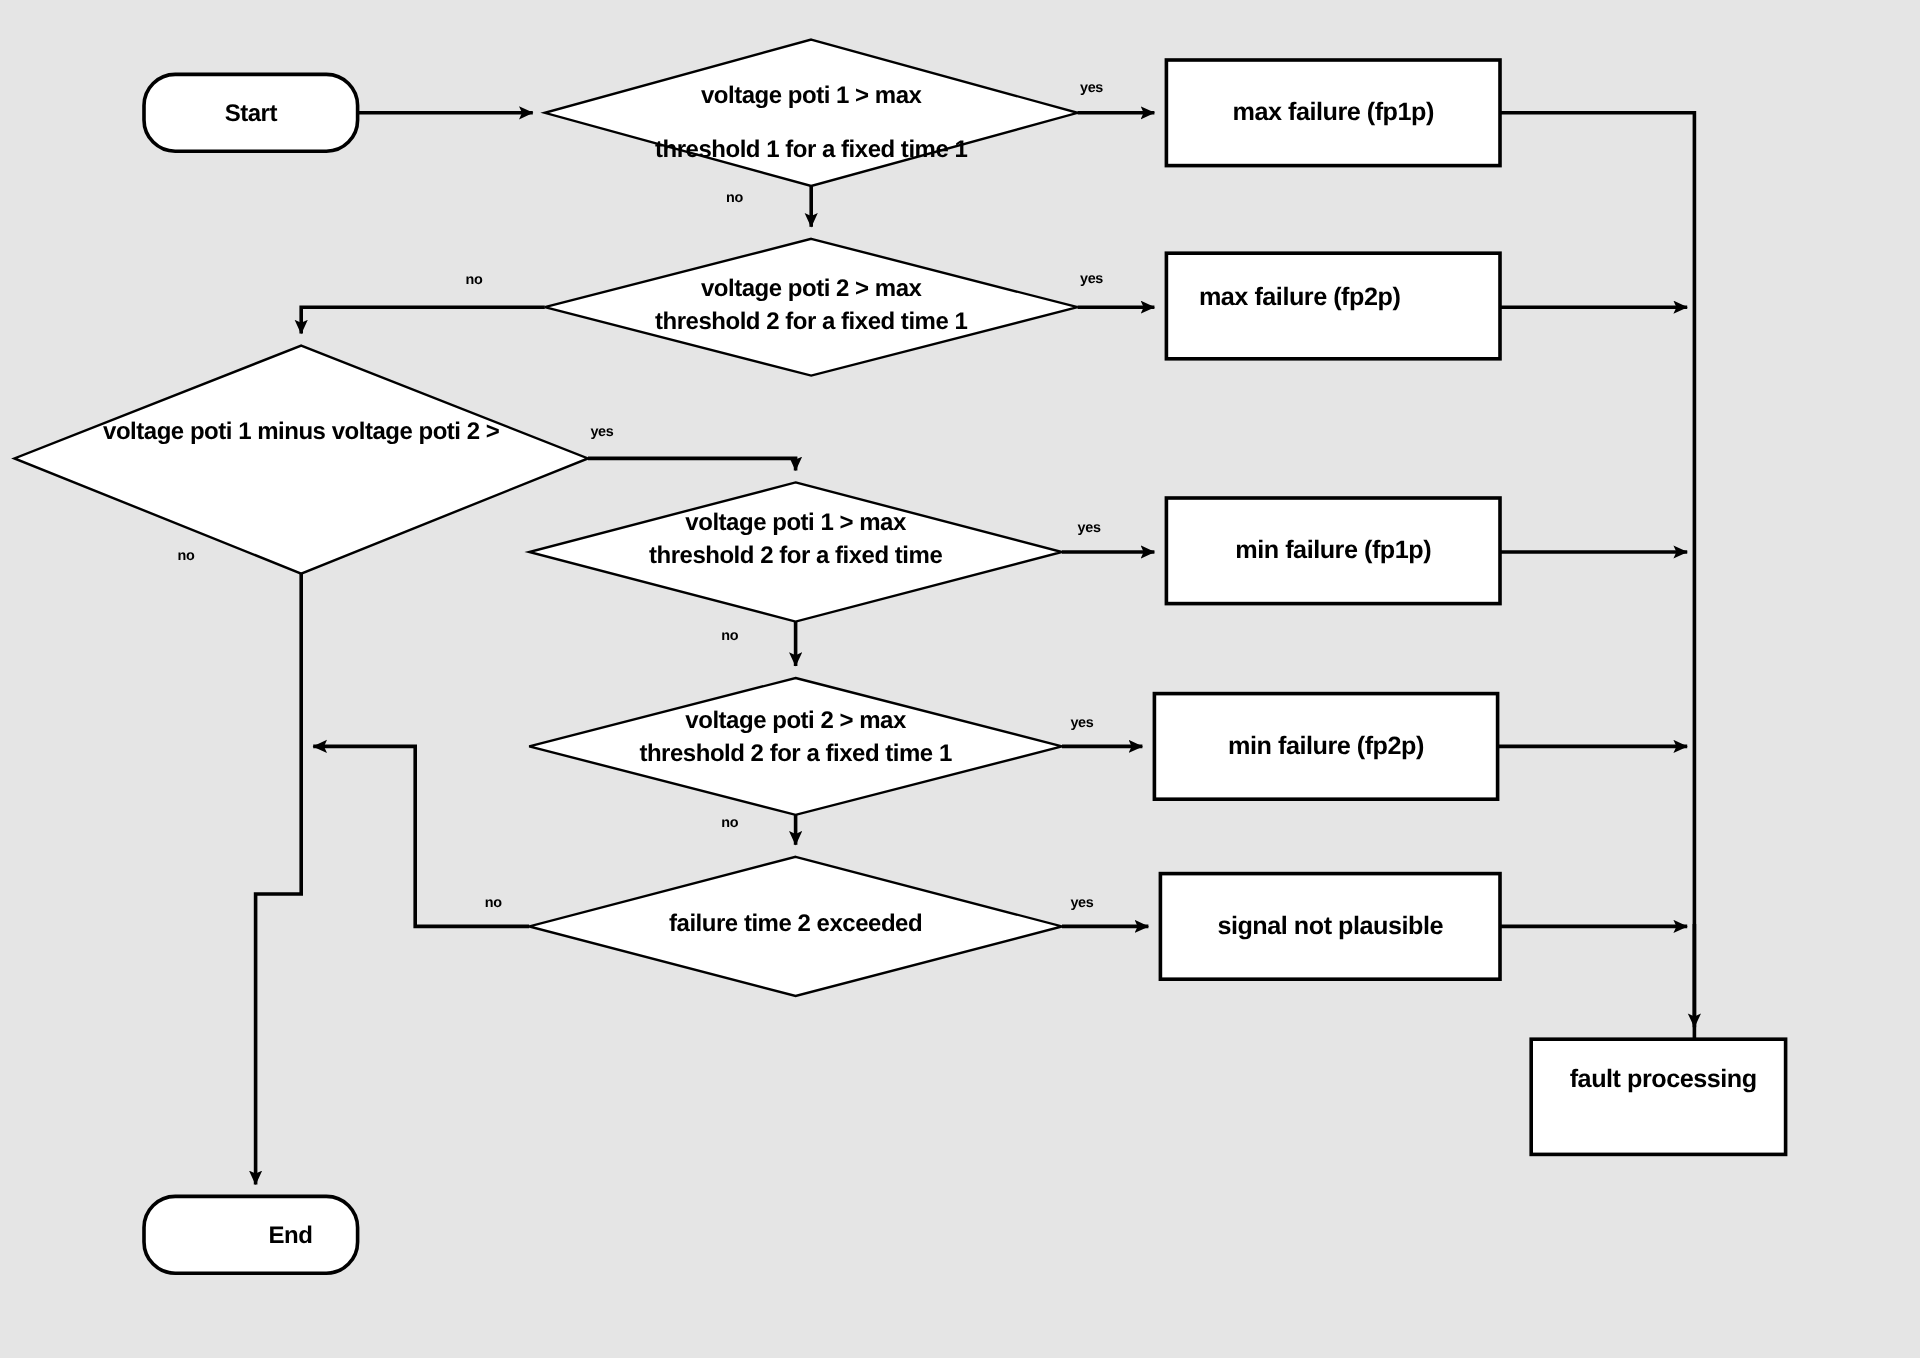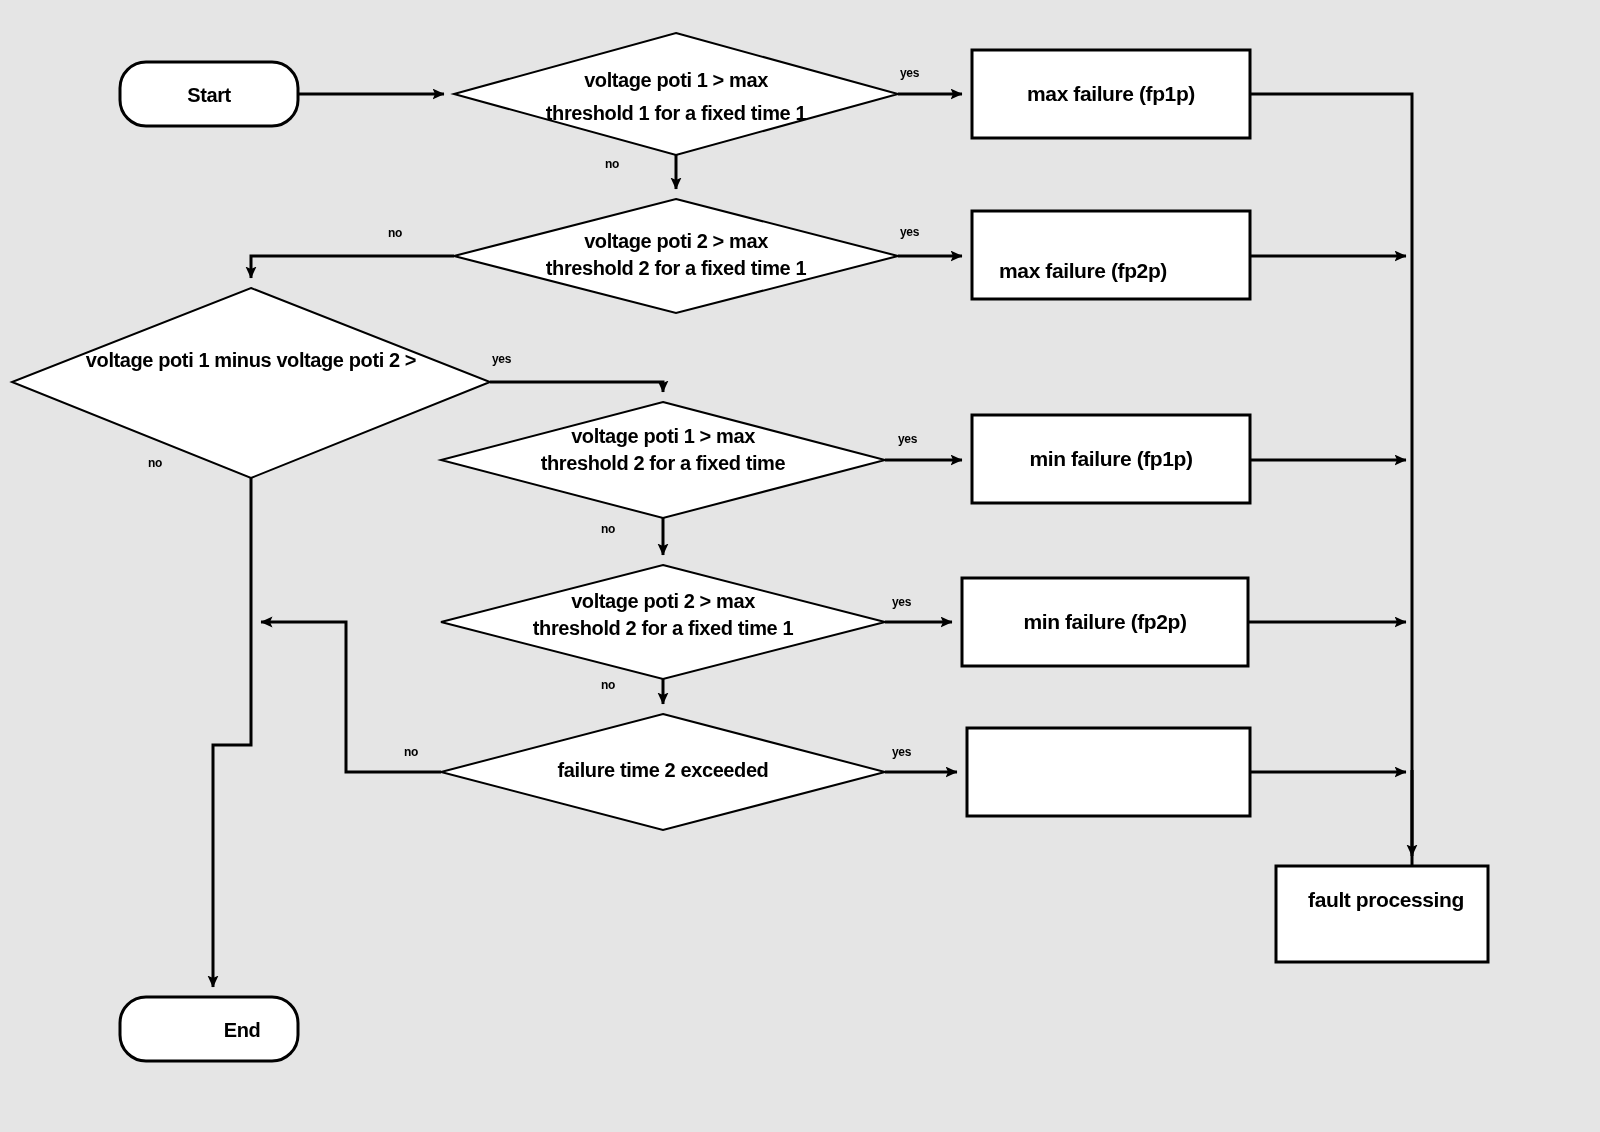--- a/index.html
+++ b/index.html
@@ -94,43 +94,44 @@
     <path class="edge" d="M1250,460 L1406,460" marker-end="url(#ah)"></path>
     <path class="edge" d="M1248,622 L1406,622" marker-end="url(#ah)"></path>
     <path class="edge" d="M1250,772 L1406,772" marker-end="url(#ah)"></path>
 
     <path class="edge" d="M1412,770 L1412,856" marker-end="url(#ah)"></path>
   </svg>
 
   <div class="node-text t-term" style="left:120px;top:83px;width:178px;">Start</div>
 
   <div class="node-text t-dec" style="left:476px;top:68px;width:400px;">voltage poti 1 &gt; max</div>
-  <div class="node-text t-dec" style="left:466px;top:101px;width:420px;">threshold 1 for a fixed time 1</div>
+  <div class="node-text t-dec" style="left:466px;top:113px;width:420px;">threshold 1 for a fixed time 1</div>
 
   <div class="node-text t-proc" style="left:972px;top:81px;width:278px;">max failure (fp1p)</div>
 
   <div class="node-text t-dec" style="left:476px;top:229px;width:400px;">voltage poti 2 &gt; max</div>
   <div class="node-text t-dec" style="left:466px;top:256px;width:420px;">threshold 2 for a fixed time 1</div>
 
-  <div class="node-text t-proc" style="left:972px;top:258px;width:222px;">max failure (fp2p)</div>
+  <div class="node-text t-proc" style="left:972px;top:235px;width:222px;">max failure (fp2p)</div>
 
   <div class="node-text t-dec" style="left:41px;top:348px;width:420px;">voltage poti 1 minus voltage poti 2 &gt;</div>
 
   <div class="node-text t-dec" style="left:463px;top:424px;width:400px;">voltage poti 1 &gt; max</div>
   <div class="node-text t-dec" style="left:453px;top:451px;width:420px;">threshold 2 for a fixed time</div>
 
   <div class="node-text t-proc" style="left:972px;top:446px;width:278px;">min failure (fp1p)</div>
 
   <div class="node-text t-dec" style="left:463px;top:589px;width:400px;">voltage poti 2 &gt; max</div>
   <div class="node-text t-dec" style="left:453px;top:616px;width:420px;">threshold 2 for a fixed time 1</div>
 
   <div class="node-text t-proc" style="left:962px;top:609px;width:286px;">min failure (fp2p)</div>
 
   <div class="node-text t-dec" style="left:463px;top:758px;width:400px;">failure time 2 exceeded</div>
 
+  <div class="node-text t-proc" style="left:967px;top:759px;width:283px;">signal not plausible</div>
 
   <div class="node-text t-proc" style="left:1276px;top:887px;width:220px;">fault processing</div>
 
   <div class="node-text t-term" style="left:120px;top:1018px;width:196px;margin-left:24px;">End</div>
 
   <div class="lbl t-yn" style="left:900px;top:66px;">yes</div>
   <div class="lbl t-yn" style="left:605px;top:157px;">no</div>
 
   <div class="lbl t-yn" style="left:900px;top:225px;">yes</div>
   <div class="lbl t-yn" style="left:388px;top:226px;">no</div>

